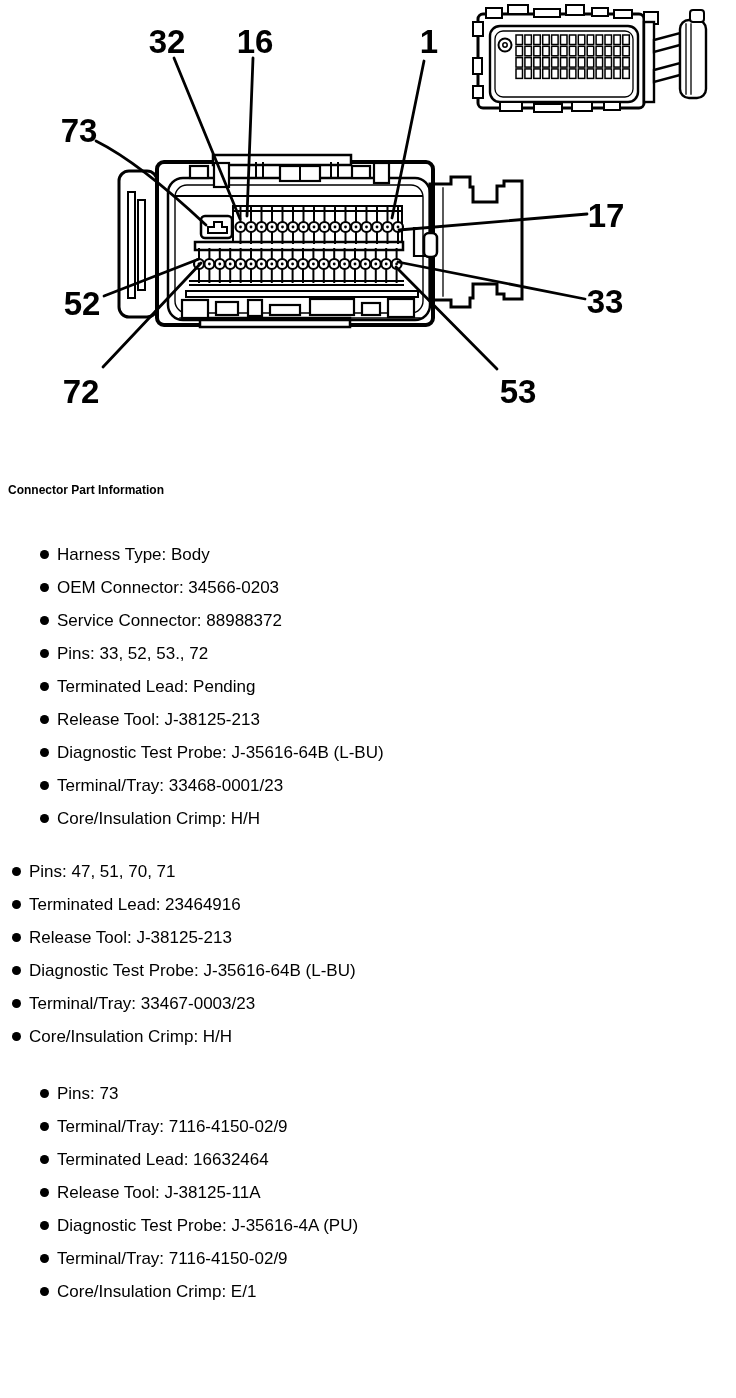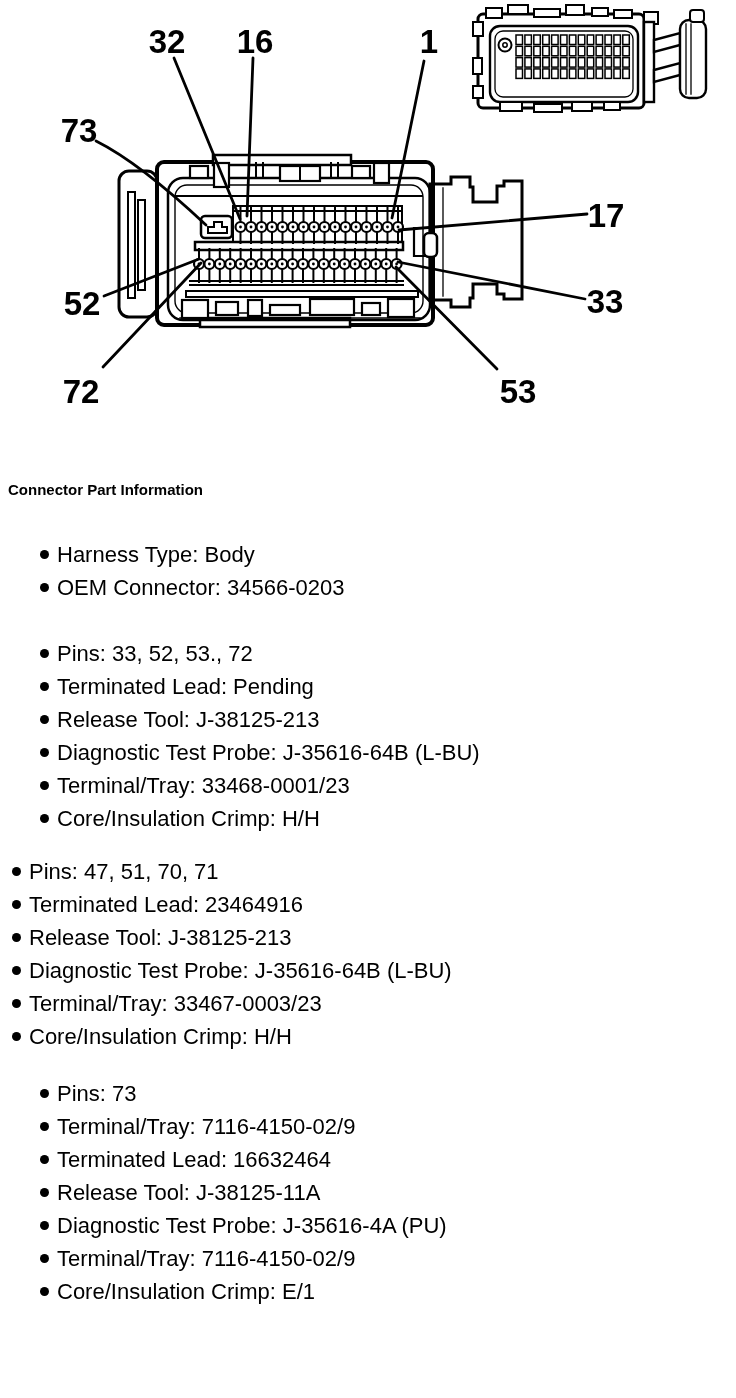--- a/index.html
+++ b/index.html
@@ -6,31 +6,31 @@
   body{
     width:736px;height:1398px;background:#ffffff;color:#000000;
     font-family:"Liberation Sans",sans-serif;overflow:hidden;
   }
   .figure{position:relative;width:630px;height:462px;}
   svg text{
     font-family:"Liberation Sans",sans-serif;
     font-weight:700;font-size:33px;fill:#000;stroke:none;
   }
   h2{
-    font-size:15px;font-weight:700;line-height:24px;
+    font-size:12px;font-weight:700;line-height:24px;
     margin:0 16px 0 8px;padding:0;
   }
   h2.connector-heading{margin-top:16px;}
   h2.terminal-heading{margin-top:8px;}
   ul{
     list-style:none;margin:0;padding:0 0 0 40px;
-    font-size:22px;font-weight:400;
+    font-size:17px;font-weight:400;
   }
   ul.first{margin-top:36px;}
-  ul.g1{margin-top:33px;}
+  ul.g1{}
   ul.g2{margin-top:20px;padding-left:12px;}
   ul.g3{margin-top:24px;}
   li{
     position:relative;padding-left:17px;line-height:33px;white-space:nowrap;
   }
   li::before{
     content:"";position:absolute;left:0;top:12px;
     width:9px;height:9px;border-radius:50%;background:#000;
   }
 </style>
@@ -315,20 +315,21 @@
         <line x1="691" y1="24" x2="691" y2="94" stroke-width="1.3"></line>
         <rect x="690" y="10" width="14" height="12" rx="3" fill="#fff" stroke-width="2"></rect>
       </g>
     </svg>
   </div>
 
   <h2 class="connector-heading">Connector Part Information</h2>
   <ul class="first">
     <li>Harness Type: Body</li>
     <li>OEM Connector: 34566-0203</li>
+    <li>Service Connector: 88988372</li>
   </ul>
 
   <ul class="g1">
     <li>Pins: 33, 52, 53., 72</li>
     <li>Terminated Lead: Pending</li>
     <li>Release Tool: J-38125-213</li>
     <li>Diagnostic Test Probe: J-35616-64B (L-BU)</li>
     <li>Terminal/Tray: 33468-0001/23</li>
     <li>Core/Insulation Crimp: H/H</li>
   </ul>

